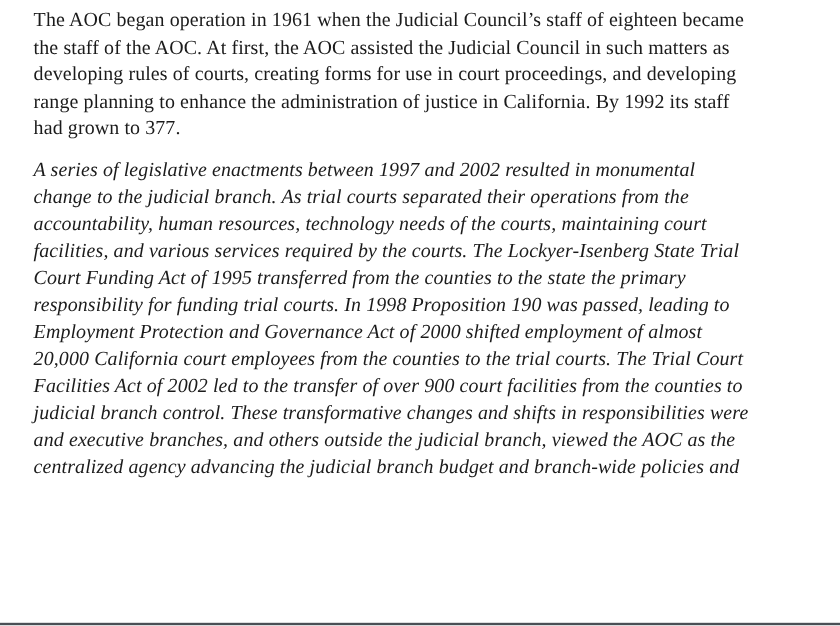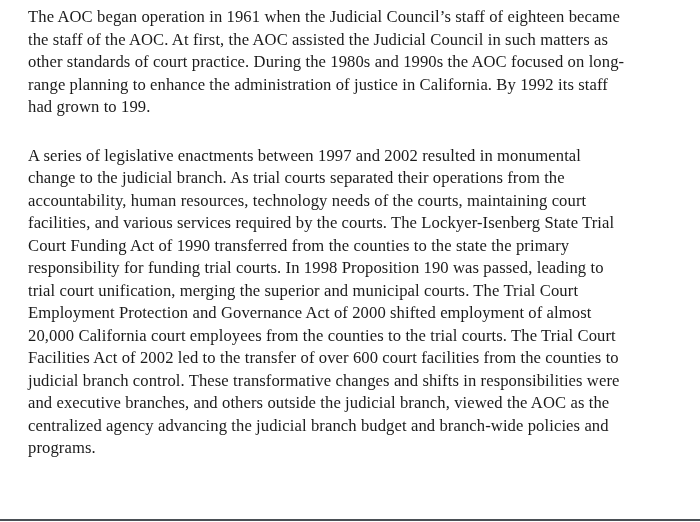--- a/index.html
+++ b/index.html
@@ -21,56 +21,55 @@
     padding: 6px 26px 18px 28px;
     color: #1b1b1b;
   }
   .paragraph {
     font-size: 16.6px;
     line-height: 22.5px;
     margin: 0;
     letter-spacing: 0.1px;
   }
   .paragraph + .paragraph {
-    margin-top: 26px;
+    margin-top: 12px;
+    font-style: italic;
   }
   .line {
     white-space: nowrap;
   }
   .bottom-rule {
     position: absolute;
     left: 0;
     bottom: 1px;
     width: 700px;
     height: 2px;
     background: #4a4f55;
   }
 </style>
 </head>
 <body>
 
 <div class="page">
   <div class="paragraph">
       <div class="line">The AOC began operation in 1961 when the Judicial Council’s staff of eighteen became</div>
       <div class="line">the staff of the AOC. At first, the AOC assisted the Judicial Council in such matters as</div>
-      <div class="line">other standards of court practice. During the 1980s and 1990s the AOC focused on long-</div>
+      <div class="line">developing rules of courts, creating forms for use in court proceedings, and developing</div>
       <div class="line">range planning to enhance the administration of justice in California. By 1992 its staff</div>
-      <div class="line">had grown to 199.</div>
+      <div class="line">had grown to 377.</div>
     </div>
   <div class="paragraph">
       <div class="line">A series of legislative enactments between 1997 and 2002 resulted in monumental</div>
       <div class="line">change to the judicial branch. As trial courts separated their operations from the</div>
       <div class="line">accountability, human resources, technology needs of the courts, maintaining court</div>
       <div class="line">facilities, and various services required by the courts. The Lockyer-Isenberg State Trial</div>
-      <div class="line">Court Funding Act of 1990 transferred from the counties to the state the primary</div>
+      <div class="line">Court Funding Act of 1995 transferred from the counties to the state the primary</div>
       <div class="line">responsibility for funding trial courts. In 1998 Proposition 190 was passed, leading to</div>
-      <div class="line">trial court unification, merging the superior and municipal courts. The Trial Court</div>
       <div class="line">Employment Protection and Governance Act of 2000 shifted employment of almost</div>
       <div class="line">20,000 California court employees from the counties to the trial courts. The Trial Court</div>
-      <div class="line">Facilities Act of 2002 led to the transfer of over 600 court facilities from the counties to</div>
+      <div class="line">Facilities Act of 2002 led to the transfer of over 900 court facilities from the counties to</div>
       <div class="line">judicial branch control. These transformative changes and shifts in responsibilities were</div>
       <div class="line">and executive branches, and others outside the judicial branch, viewed the AOC as the</div>
       <div class="line">centralized agency advancing the judicial branch budget and branch-wide policies and</div>
-      <div class="line">programs.</div>
     </div>
 </div>
 
 <div class="bottom-rule"></div>
 
 </body></html>

